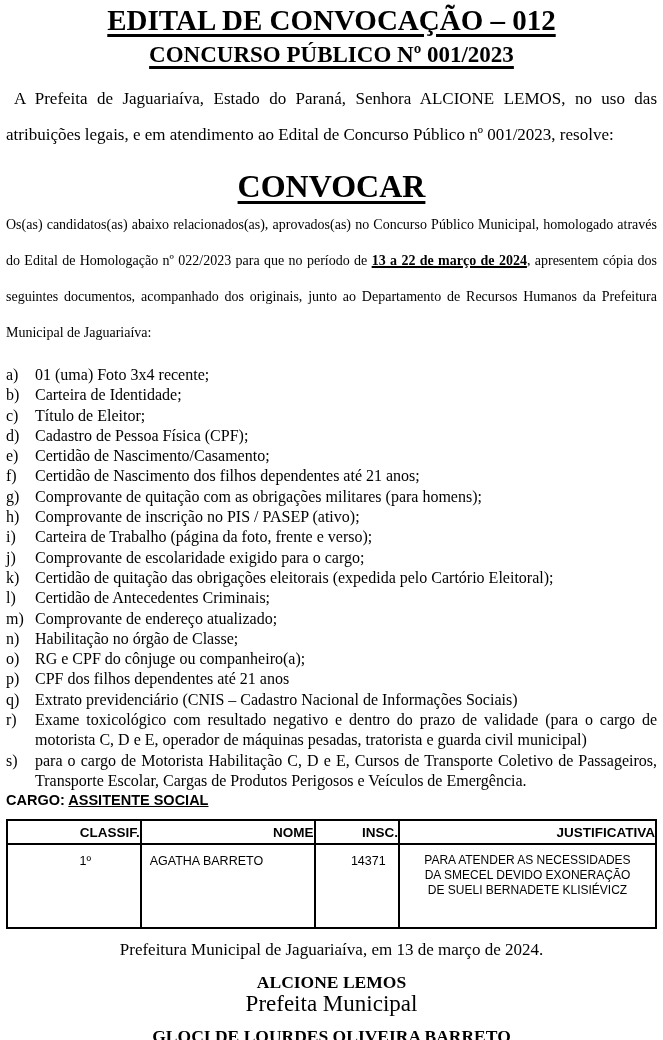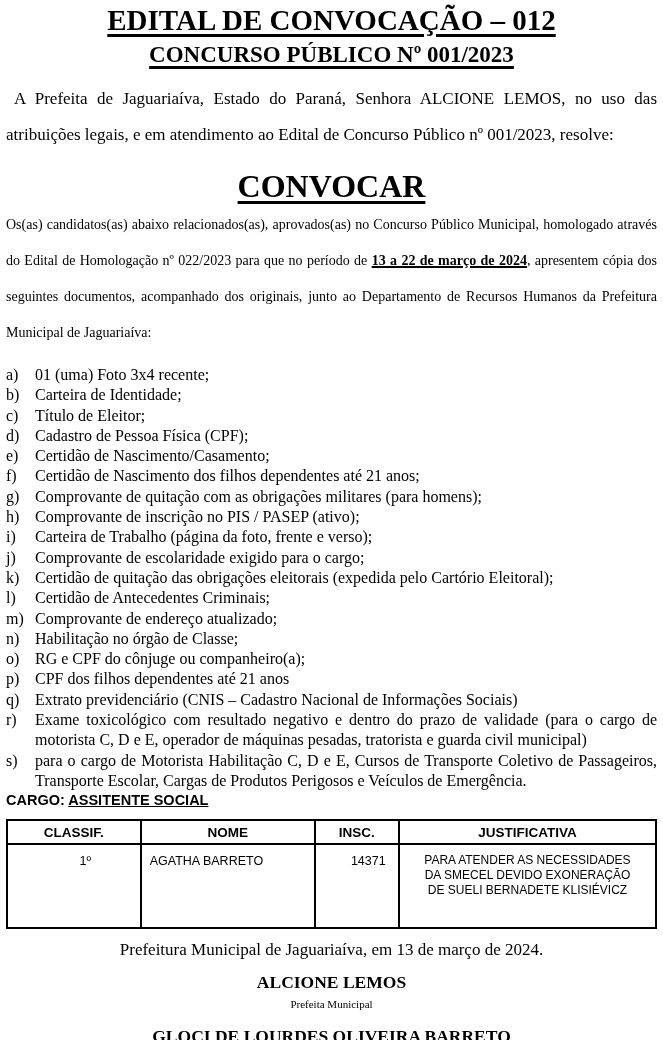--- a/index.html
+++ b/index.html
@@ -26,32 +26,32 @@
   .doc-list { margin-top: 3px; font-size: 16px; line-height: 20.3px; }
   .doc-item { display: flex; }
   .doc-letter { flex: 0 0 29px; width: 29px; }
   .doc-text { flex: 1; text-align: justify; }
 
   .cargo { font-family: "Liberation Sans", sans-serif; font-weight: bold; font-size: 14.5px; line-height: 19px; }
   .cargo-value { text-decoration: underline; }
 
   table.cand { width: 100%; border-collapse: collapse; margin-top: 9px; font-family: "Liberation Sans", sans-serif; }
   table.cand th, table.cand td { border: 2px solid #000; }
-  table.cand th { font-size: 13.5px; height: 22px; font-weight: bold; text-align: center; padding: 0; }
+  table.cand th { font-size: 13.5px; height: 22px; font-weight: bold; text-align: right; padding: 0; }
   table.cand td { vertical-align: top; padding-top: 9px; font-size: 12.5px; text-align: center; height: 58px; padding-left: 24px; }
   table.cand td.nome { text-align: left; padding-left: 8px; }
   table.cand td.just { font-size: 12px; line-height: 15px; padding: 8px 18px 16px 18px; }
   .col-classif { width: 20.6%; } .col-nome { width: 26.8%; } .col-insc { width: 13%; } .col-just { width: 39.6%; }
 
   .date-line { margin-top: 10px; text-align: center; font-size: 17px; line-height: 22px; }
   .sig { text-align: center; }
   .sig-1 { margin-top: 10px; }
   .sig-2 { margin-top: 10px; }
   .sig-name { font-weight: bold; font-size: 17.5px; line-height: 22px; }
-  .sig-role { font-size: 11px; line-height: 22px; }
+  .sig-role { font-size: 23px; line-height: 22px; }
 </style>
 </head>
 <body>
 
 <div class="page">
 
   <div class="title"><span class="u">EDITAL DE CONVOCAÇÃO – 012</span></div>
   <div class="subtitle"><span class="u">CONCURSO PÚBLICO Nº 001/2023</span></div>
 
   <p class="intro">A Prefeita de Jaguariaíva, Estado do Paraná, Senhora ALCIONE LEMOS, no uso das atribuições legais, e em atendimento ao Edital de Concurso Público nº 001/2023, resolve:</p>

